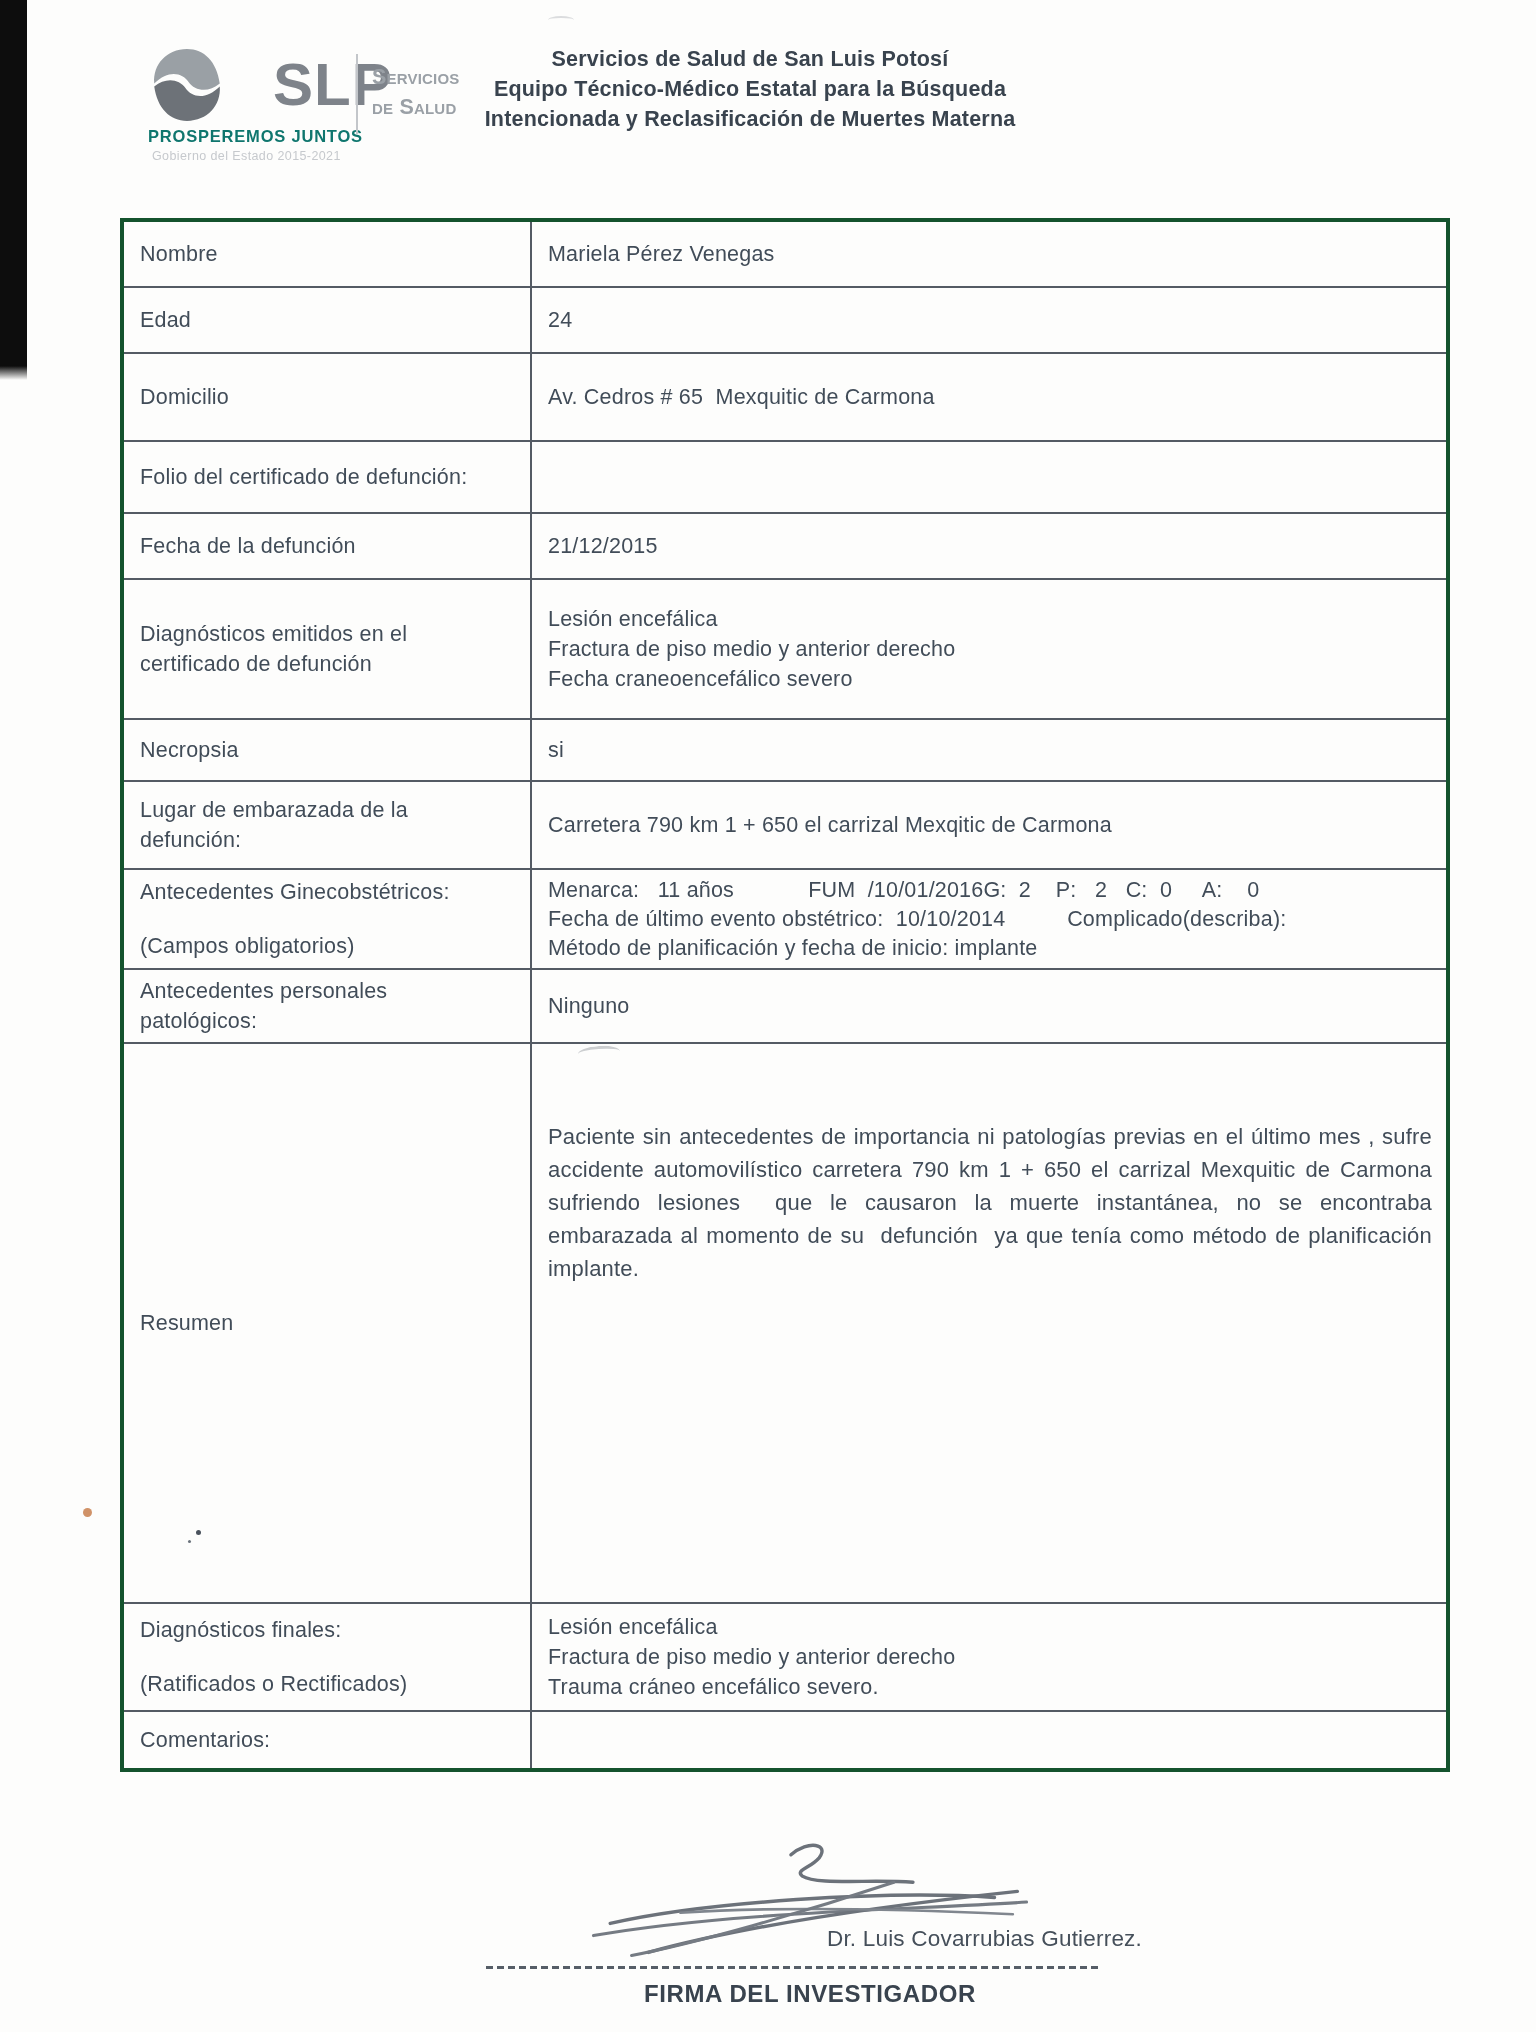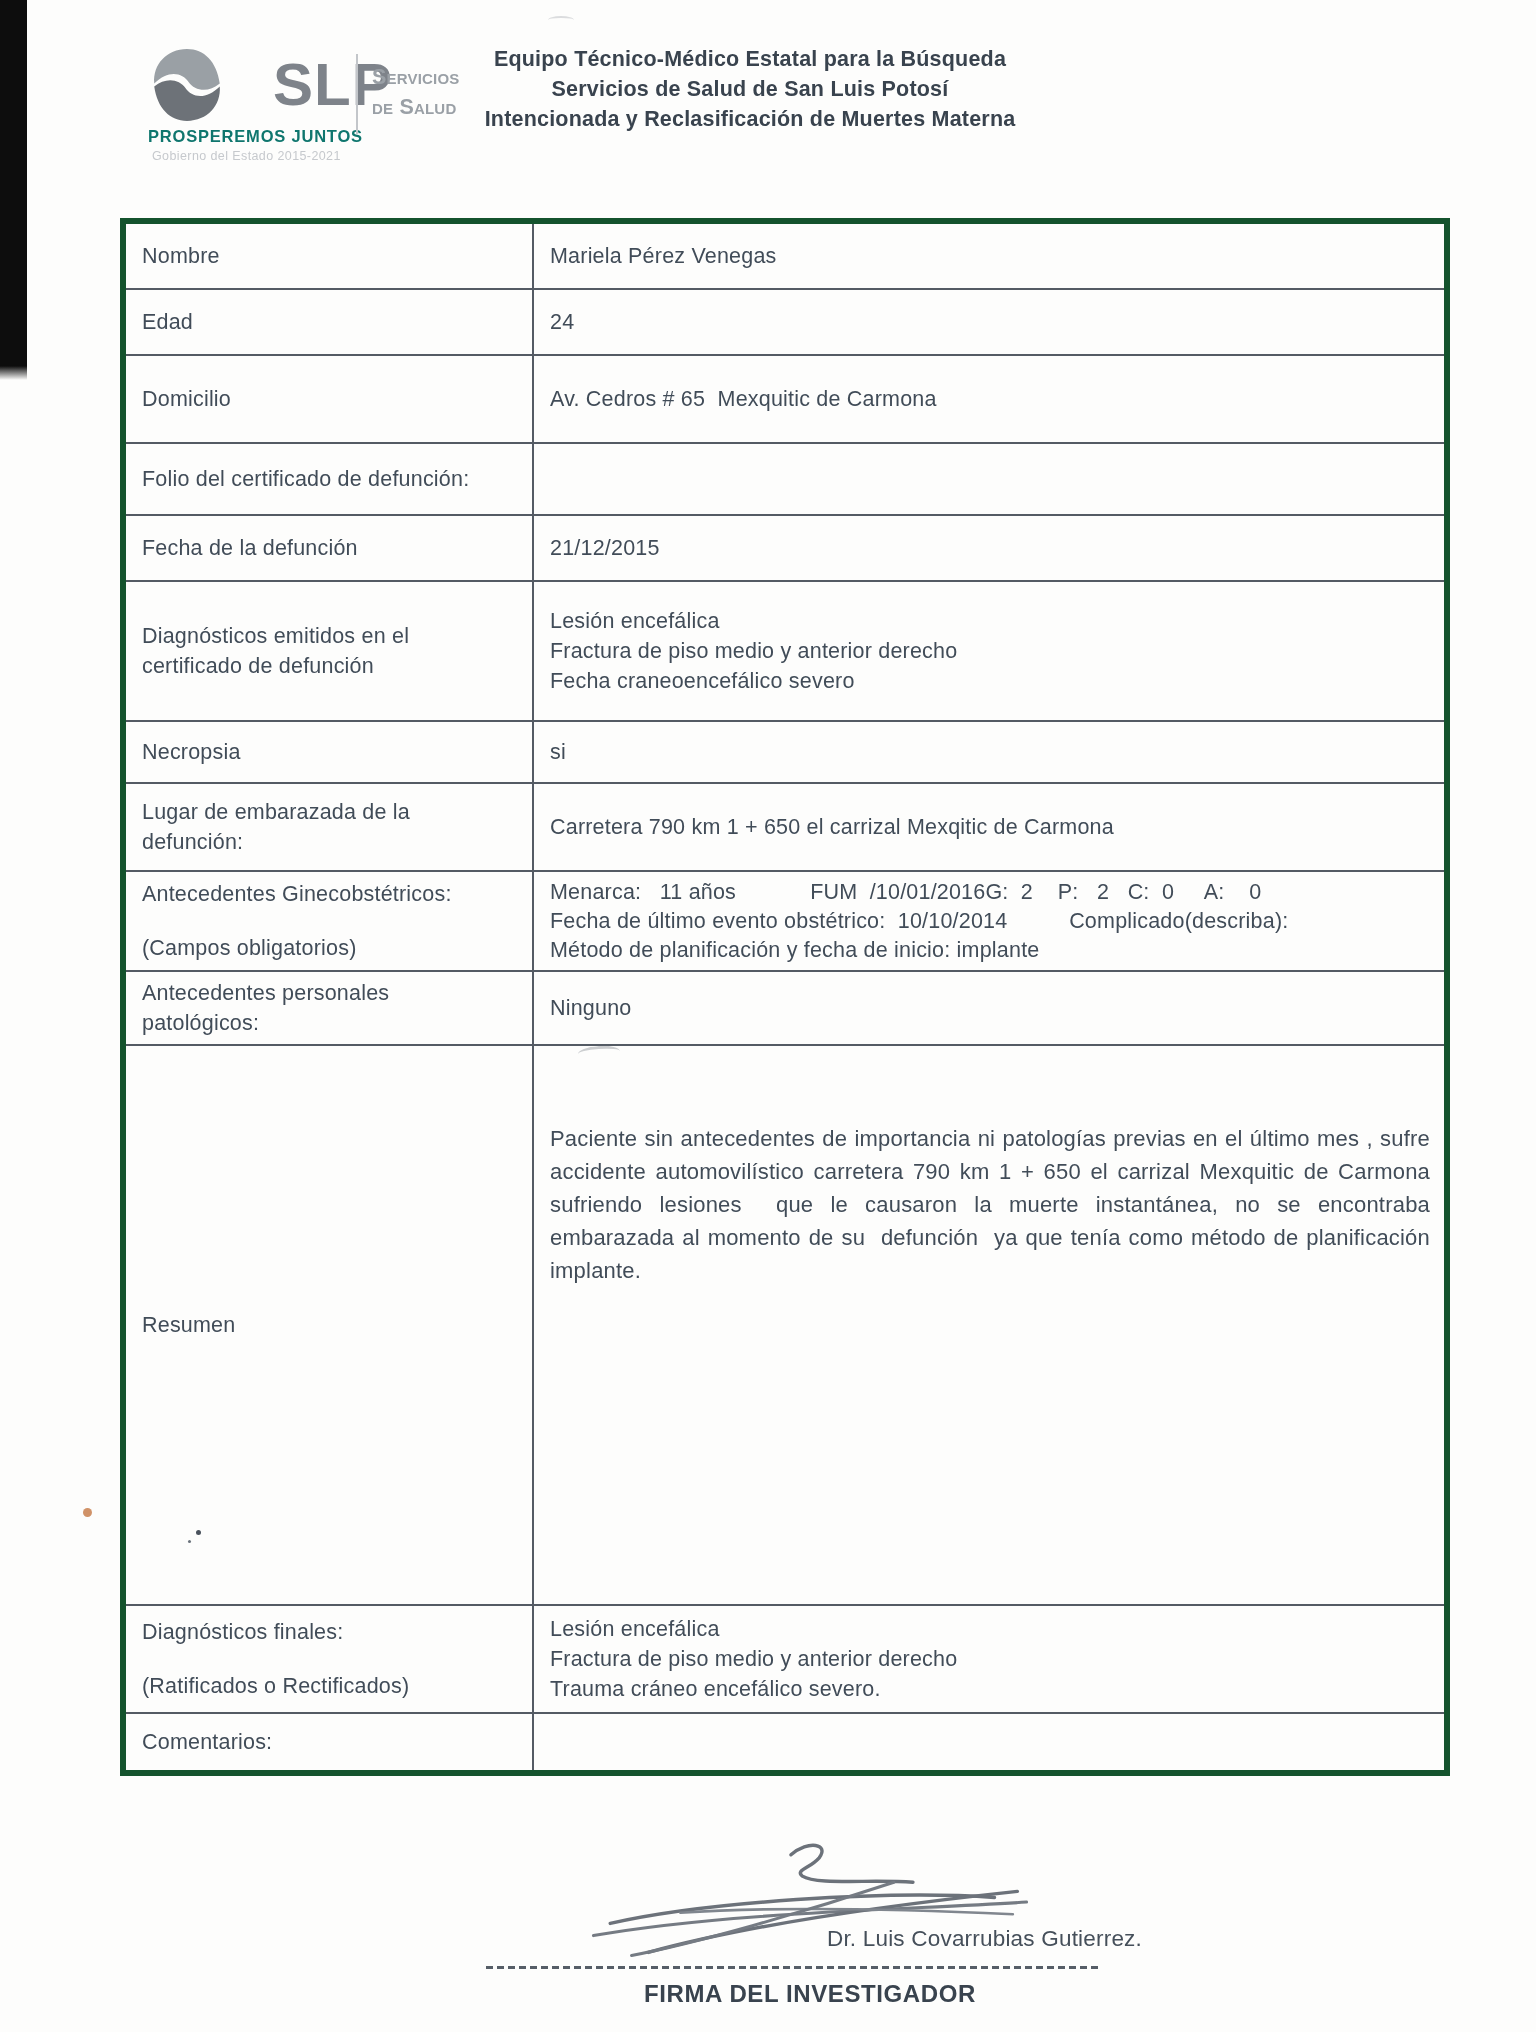--- a/index.html
+++ b/index.html
@@ -21,21 +21,21 @@
   .tagline{margin-top:3px;font-size:16.5px;font-weight:bold;color:#0f766e;letter-spacing:0.8px;}
   .subtext{font-size:12.5px;color:#c6c9cd;margin-top:3px;margin-left:4px;letter-spacing:0.4px;}
   .logo-divider{position:absolute;left:356px;top:54px;width:2px;height:80px;background:#c3c6ca;}
   .side-text{position:absolute;left:372px;top:62px;font-variant:small-caps;
     color:#9aa0a6;font-size:21px;line-height:27px;font-weight:bold;letter-spacing:0.5px;}
   .doc-title{position:absolute;left:368px;top:44px;width:764px;text-align:center;
     font-weight:bold;font-size:28.5px;line-height:36px;color:#39434e;letter-spacing:0.2px;}
 
   
   .form-table{position:absolute;left:120px;top:218px;width:1330px;
-    border:6px solid #14532d;box-sizing:border-box;}
+    border:4px solid #14532d;box-sizing:border-box;}
   .row{display:flex;border-bottom:2px solid #545b64;box-sizing:border-box;}
   .row:last-child{border-bottom:none;}
   .lbl{width:408px;border-right:2px solid #545b64;display:flex;flex-direction:column;
     justify-content:center;padding:8px 14px 8px 16px;box-sizing:border-box;}
   .val{flex:1;display:flex;flex-direction:column;justify-content:center;
     padding:8px 12px 8px 16px;box-sizing:border-box;}
   .cell-line{white-space:pre-wrap;font-size:21.5px;line-height:30px;letter-spacing:0.2px;}
   .lbl .cell-line:empty{min-height:24px;}
   .val .cell-line:empty{min-height:24px;}
   .r0{height:66px}.r1{height:66px}.r2{height:88px}.r3{height:72px}.r4{height:66px}
@@ -84,22 +84,22 @@
     <div class="tagline">PROSPEREMOS JUNTOS</div>
     <div class="subtext">Gobierno del Estado 2015-2021</div>
   </div>
   <div class="logo-divider"></div>
   <div class="side-text">
       <div class="cell-line">Servicios</div>
       <div class="cell-line">de Salud</div>
     </div>
 
   <div class="doc-title">
+      <div class="cell-line">Servicios de Salud de San Luis Potosí</div>
       <div class="cell-line">Equipo Técnico-Médico Estatal para la Búsqueda</div>
-      <div class="cell-line">Servicios de Salud de San Luis Potosí</div>
       <div class="cell-line">Intencionada y Reclasificación de Muertes Materna</div>
     </div>
 
   <div class="form-table">
     <div class="row r0">
       <div class="lbl">
           <div class="cell-line">Nombre</div>
         </div>
       <div class="val">
           <div class="cell-line">Mariela Pérez Venegas</div>

